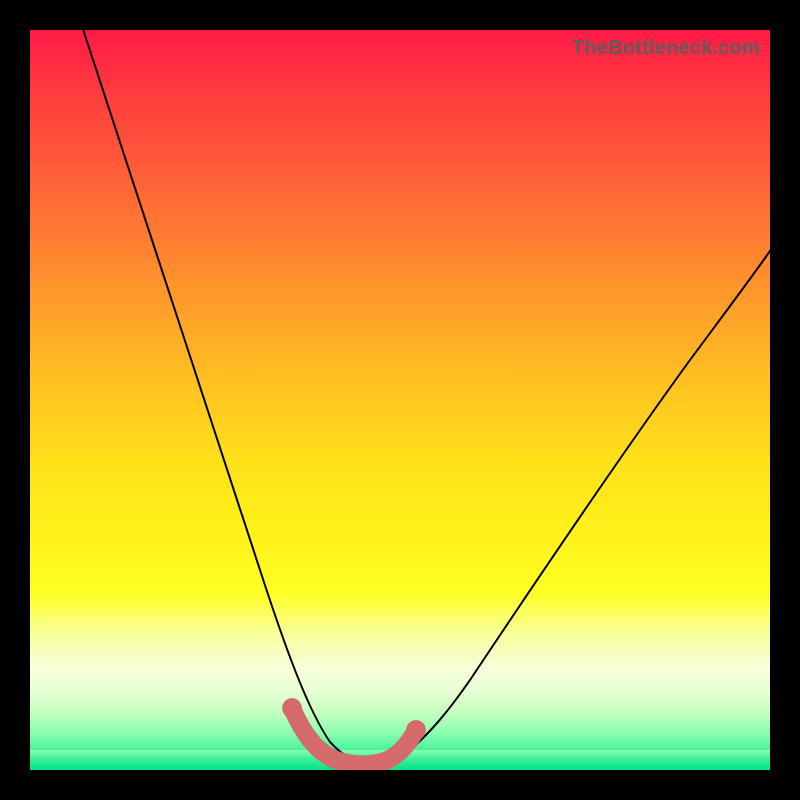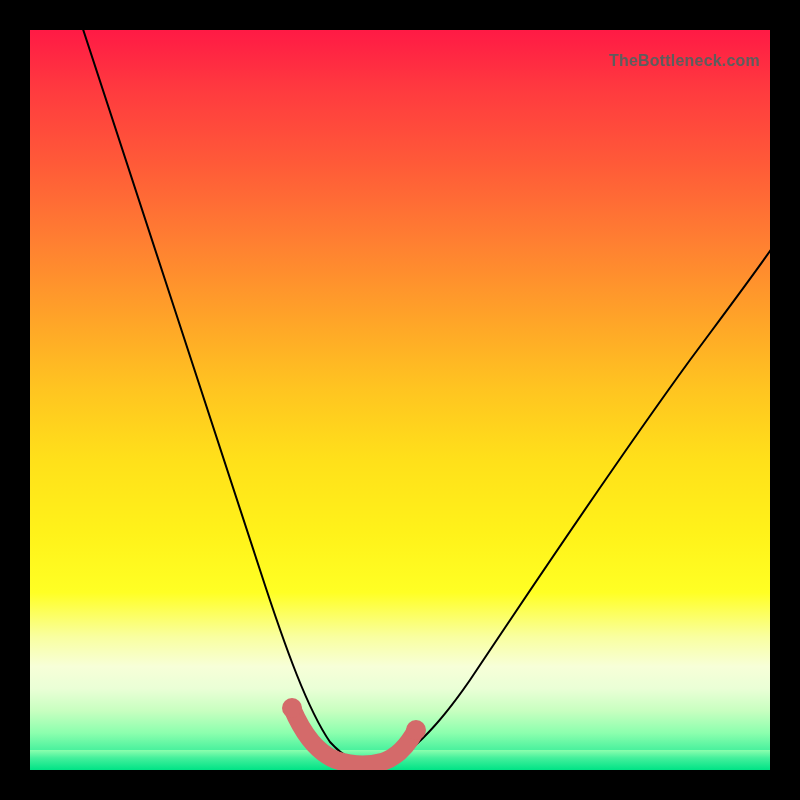--- a/index.html
+++ b/index.html
@@ -52,24 +52,24 @@
     left:0; right:0;
     bottom:0;
     height: 20px;
     background: linear-gradient(to bottom,
       #8cffae 0%,
       #44f09c 40%,
       #00e386 100%);
   }
   .watermark {
     position: absolute;
-    top: 22px;
+    top: 6px;
     right: 10px;
     font-family: Arial, Helvetica, sans-serif;
-    font-size: 16px;
+    font-size: 20px;
     font-weight: 600;
     color: #5d5d5d;
     letter-spacing: 0.2px;
     user-select: none;
   }
   svg.curve {
     position: absolute;
     inset: 0;
   }
   .curve-stroke {

